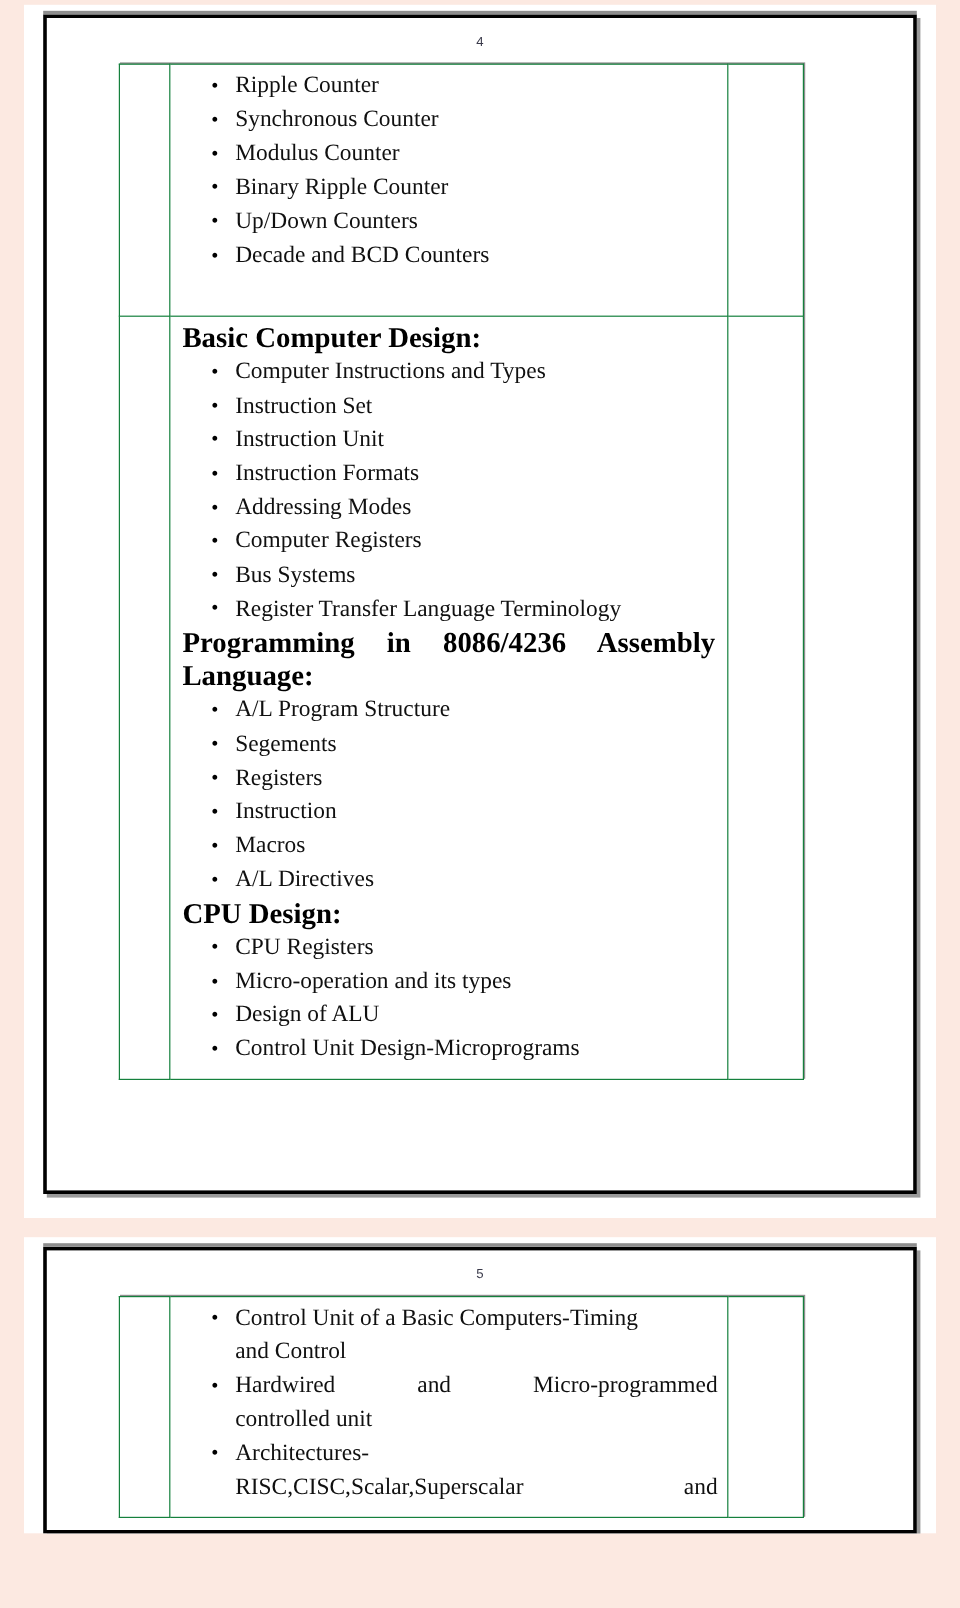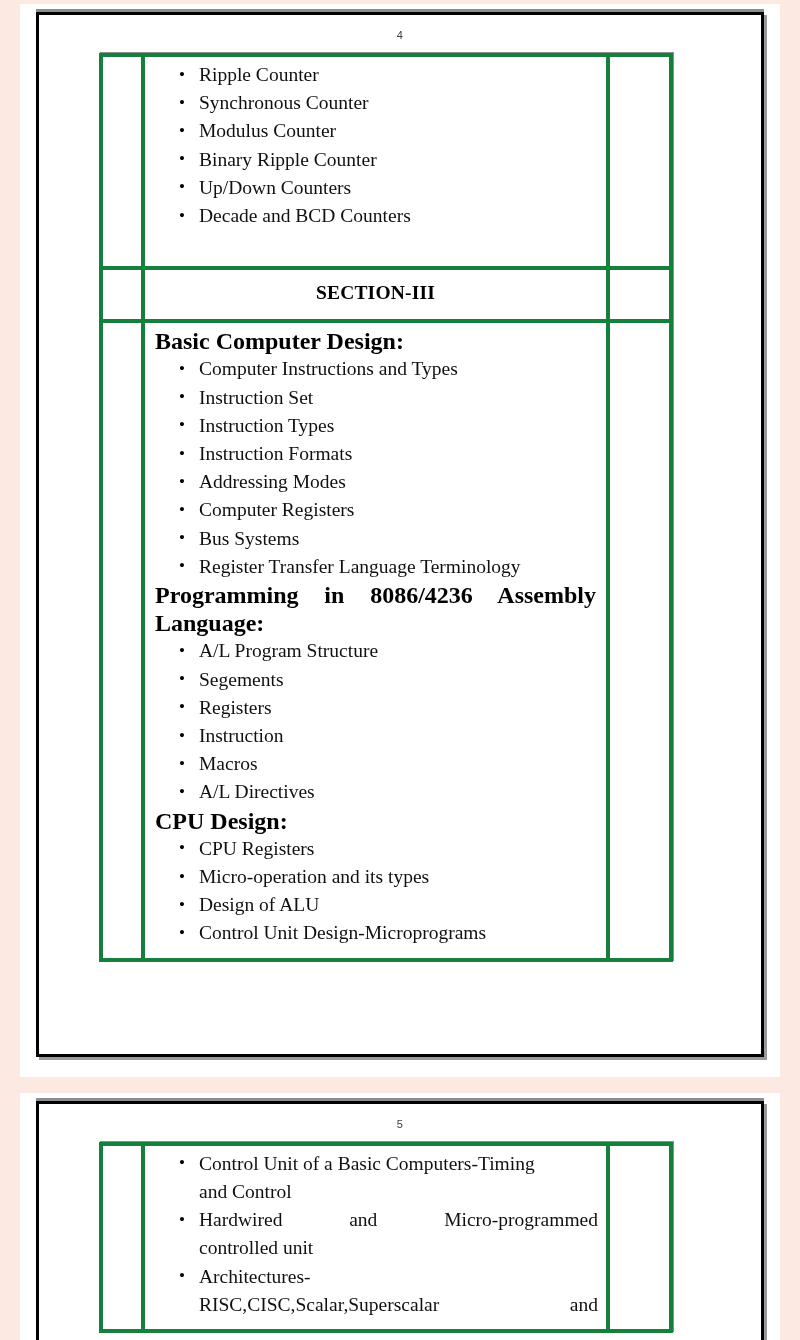--- a/index.html
+++ b/index.html
@@ -66,21 +66,21 @@
 
   
   .syllabus-table {
     border-collapse: collapse;
     table-layout: fixed;
     margin-left: 60px;
     width: 570px;
     box-shadow: 1px -1px 0 0 #8e8e8e;
   }
   .syllabus-table td {
-    border: 4px solid #15803d;
+    border: 1px solid #15803d;
     vertical-align: top;
     padding: 0;
   }
   .col-num   { width: 42px; }
   .col-body  { width: 465px; }
   .col-marks { width: 63px; }
 
   .cell-body {
     padding: 4px 8px 10px 8px;
     font-size: 19.5px;
@@ -187,39 +187,32 @@
                   <li>Modulus Counter</li>
                   <li>Binary Ripple Counter</li>
                   <li>Up/Down Counters</li>
                   <li>Decade and BCD Counters</li>
                 </ul>
               </div>
             </td>
             <td></td>
           </tr>
 
-          <tr>
-            <td></td>
-            <td>
-              <div class="section-head">SECTION-III</div>
-            </td>
-            <td></td>
-          </tr>
 
           <tr>
             <td></td>
             <td>
               <div class="cell-body">
 
                 <div>
                   <div class="grp-title">Basic Computer Design:</div>
                   <ul class="topics">
                     <li>Computer Instructions and Types</li>
                     <li>Instruction Set</li>
-                    <li>Instruction Types</li>
+                    <li>Instruction Unit</li>
                     <li>Instruction Formats</li>
                     <li>Addressing Modes</li>
                     <li>Computer Registers</li>
                     <li>Bus Systems</li>
                     <li>Register Transfer Language Terminology</li>
                   </ul>
                 </div>
 
                 <div>
                   <div class="grp-title justified">

